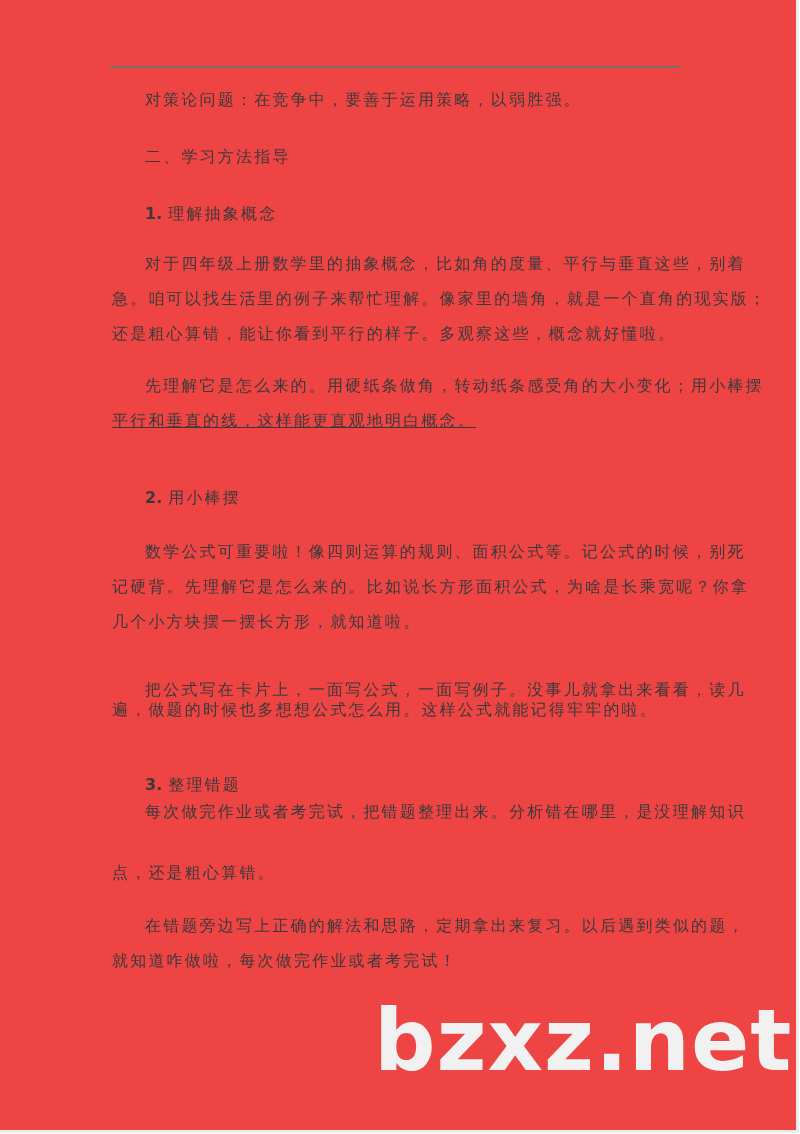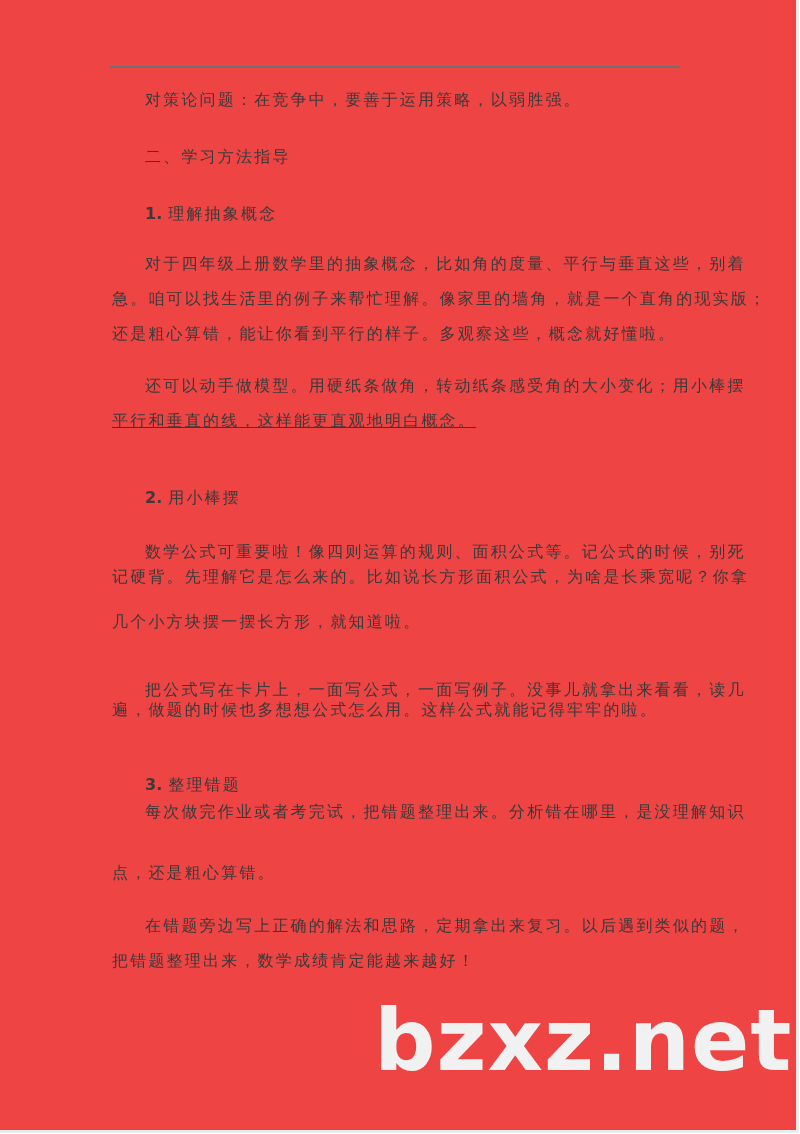--- a/index.html
+++ b/index.html
@@ -32,35 +32,35 @@
   <div class="block" style="top:90px;">
     <div class="line ind" style="top:0px;">对策论问题：在竞争中，要善于运用策略，以弱胜强。</div>
     <div class="line ind" style="top:57px;">二、学习方法指导</div>
 
     <div class="line ind" style="top:114px;">
       <span class="num">1.</span><span>理解抽象概念</span>
     </div>
     <div class="line ind" style="top:164px;">对于四年级上册数学里的抽象概念，比如角的度量、平行与垂直这些，别着</div>
     <div class="line" style="top:199px;text-align:center;">急。咱可以找生活里的例子来帮忙理解。像家里的墙角，就是一个直角的现实版；</div>
     <div class="line" style="top:234px;">还是粗心算错，能让你看到平行的样子。多观察这些，概念就好懂啦。</div>
-    <div class="line ind" style="top:286px;">还可以动手做模型。用硬纸条做角，转动纸条感受角的大小变化；用小棒摆</div>
+    <div class="line ind" style="top:286px;">先理解它是怎么来的。用硬纸条做角，转动纸条感受角的大小变化；用小棒摆</div>
     <div class="line" style="top:321px;text-decoration:underline;">平行和垂直的线，这样能更直观地明白概念。</div>
 
     <div class="line ind" style="top:398px;">
       <span class="num">2.</span><span>用小棒摆</span>
     </div>
     <div class="line ind" style="top:452px;">数学公式可重要啦！像四则运算的规则、面积公式等。记公式的时候，别死</div>
-    <div class="line" style="top:477px;">记硬背。先理解它是怎么来的。比如说长方形面积公式，为啥是长乘宽呢？你拿</div>
+    <div class="line" style="top:487px;">记硬背。先理解它是怎么来的。比如说长方形面积公式，为啥是长乘宽呢？你拿</div>
     <div class="line" style="top:522px;">几个小方块摆一摆长方形，就知道啦。</div>
     <div class="line ind" style="top:590px;">把公式写在卡片上，一面写公式，一面写例子。没事儿就拿出来看看，读几</div>
     <div class="line" style="top:610px;">遍，做题的时候也多想想公式怎么用。这样公式就能记得牢牢的啦。</div>
 
     <div class="line ind" style="top:685px;">
       <span class="num">3.</span><span>整理错题</span>
     </div>
     <div class="line ind" style="top:712px;text-align:center;">每次做完作业或者考完试，把错题整理出来。分析错在哪里，是没理解知识</div>
     <div class="line" style="top:773px;">点，还是粗心算错。</div>
     <div class="line ind" style="top:826px;">在错题旁边写上正确的解法和思路，定期拿出来复习。以后遇到类似的题，</div>
-    <div class="line" style="top:861px;">把错题整理出来，数学成绩肯定能越来越好！</div>
+    <div class="line" style="top:861px;">就知道咋做啦，每次做完作业或者考完试！</div>
   </div>
 
   <div class="watermark">bzxz.net</div>
 </div>
 
 </body></html>

